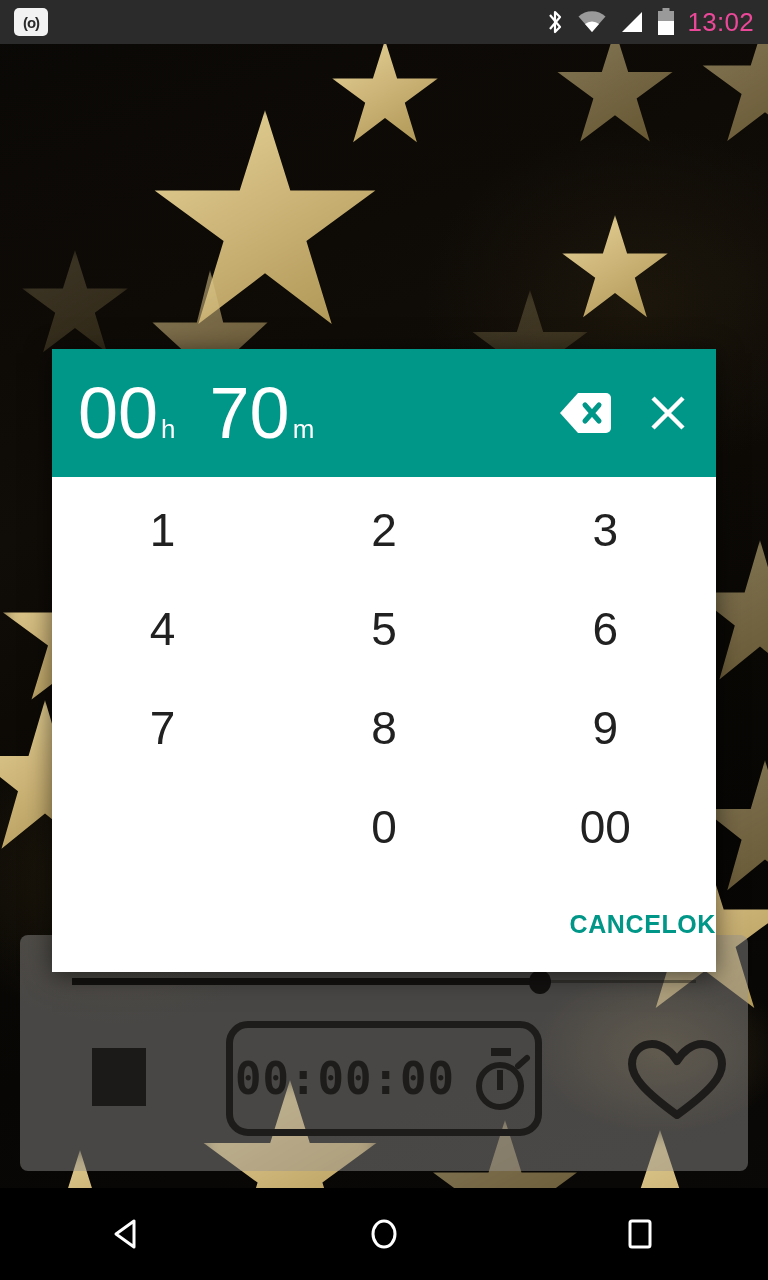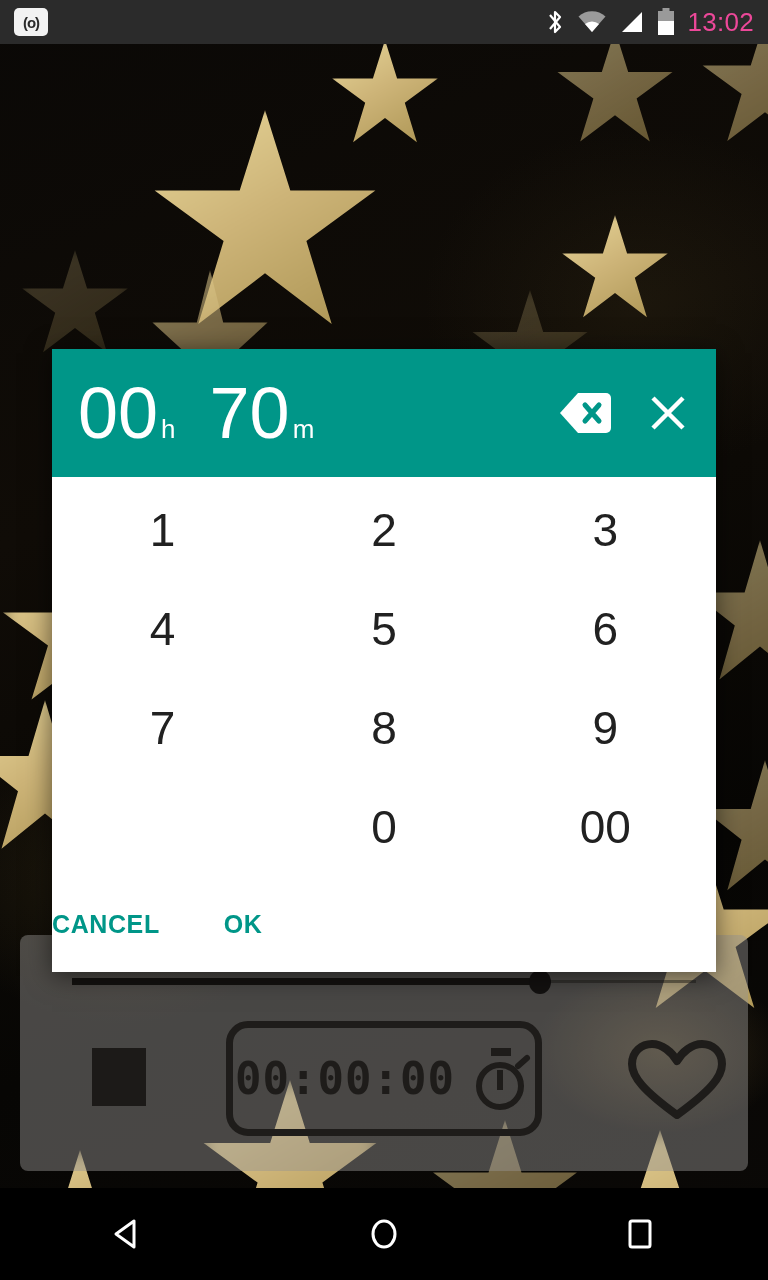--- a/index.html
+++ b/index.html
@@ -144,22 +144,22 @@
   .key {
     display:flex; align-items:center; justify-content:center;
     font-size:46px; color:#212121; font-weight:400;
     cursor:pointer; user-select:none;
     font-family:"Liberation Sans", sans-serif;
   }
   .key.blank { cursor:default; }
 
   #dialog-actions {
     height:96px;
-    display:flex; align-items:center; 
-    gap:64px;
+    display:flex; align-items:center; justify-content:flex-end;
+    
   }
   .dlg-btn {
     background:none; border:none;
     color:#009688; font-size:25px; font-weight:bold;
     letter-spacing:.6px; cursor:pointer;
     font-family:"Liberation Sans", sans-serif;
   }
 
   
   #navbar {

